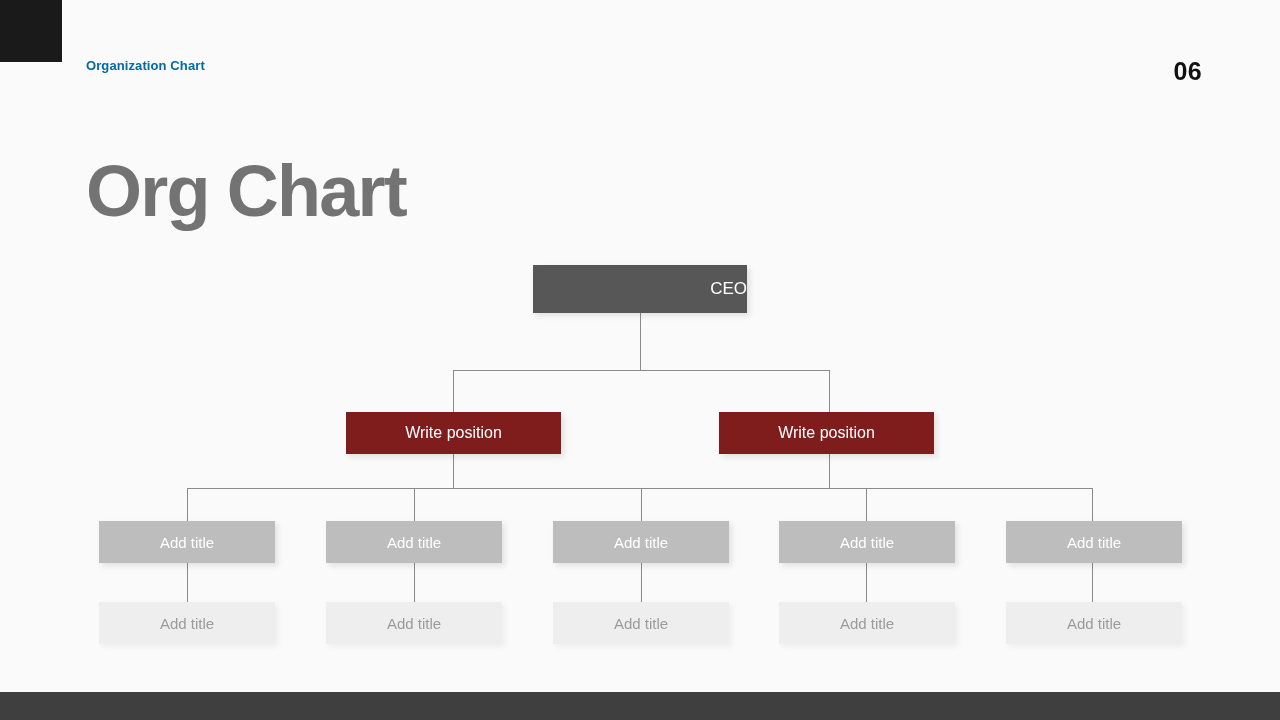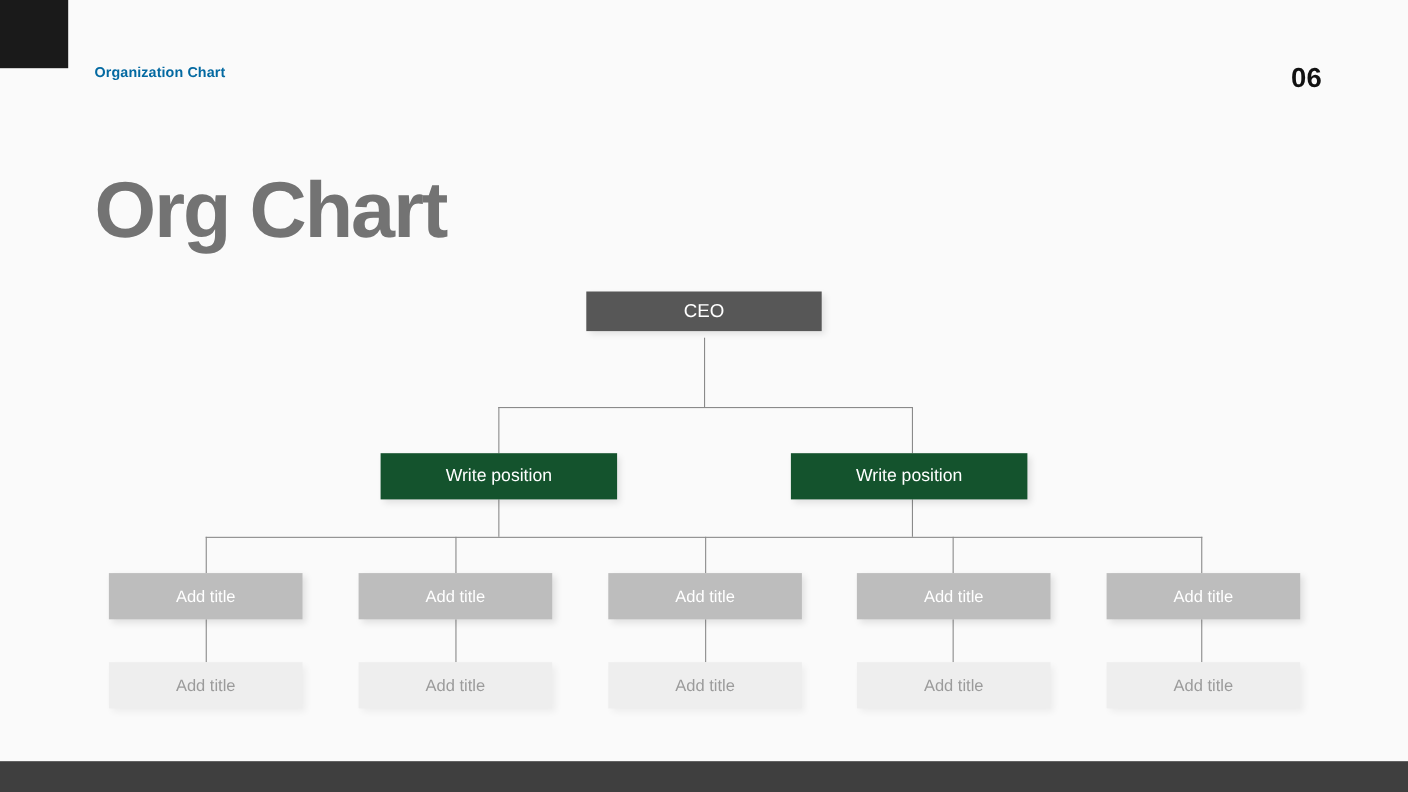--- a/index.html
+++ b/index.html
@@ -84,21 +84,21 @@
     display: block;
     width: 100%;
   }
 
   .level-1 {
     background: #575757;
     color: #ffffff;
     font-size: 17px;
   }
   .level-2 {
-    background: #14532d;
+    background: #7f1d1d;
     color: #ffffff;
     font-size: 16px;
   }
   .level-3 {
     background: #bdbdbd;
     color: #ffffff;
     font-size: 15px;
   }
   .level-4 {
     background: #eeeeee;
@@ -141,21 +141,21 @@
   <div class="conn conn-h" style="left:641px; top:488px; width:452px;"></div>
   <div class="conn conn-v" style="left:866px; top:488px; height:33px;"></div>
   <div class="conn conn-v" style="left:1092px; top:488px; height:33px;"></div>
 
   <div class="conn conn-v" style="left:187px; top:563px; height:39px;"></div>
   <div class="conn conn-v" style="left:414px; top:563px; height:39px;"></div>
   <div class="conn conn-v" style="left:641px; top:563px; height:39px;"></div>
   <div class="conn conn-v" style="left:866px; top:563px; height:39px;"></div>
   <div class="conn conn-v" style="left:1092px; top:563px; height:39px;"></div>
 
-  <div class="node level-1" style="left:533px; top:265px; width:214px; height:36px;">
+  <div class="node level-1" style="left:533px; top:265px; width:214px; height:48px;text-align:right;">
     <span class="node-label">CEO</span>
   </div>
 
   <div class="node level-2" style="left:346px; top:412px; width:215px; height:42px;">
     <span class="node-label">Write position</span>
   </div>
   <div class="node level-2" style="left:719px; top:412px; width:215px; height:42px;">
     <span class="node-label">Write position</span>
   </div>
 

